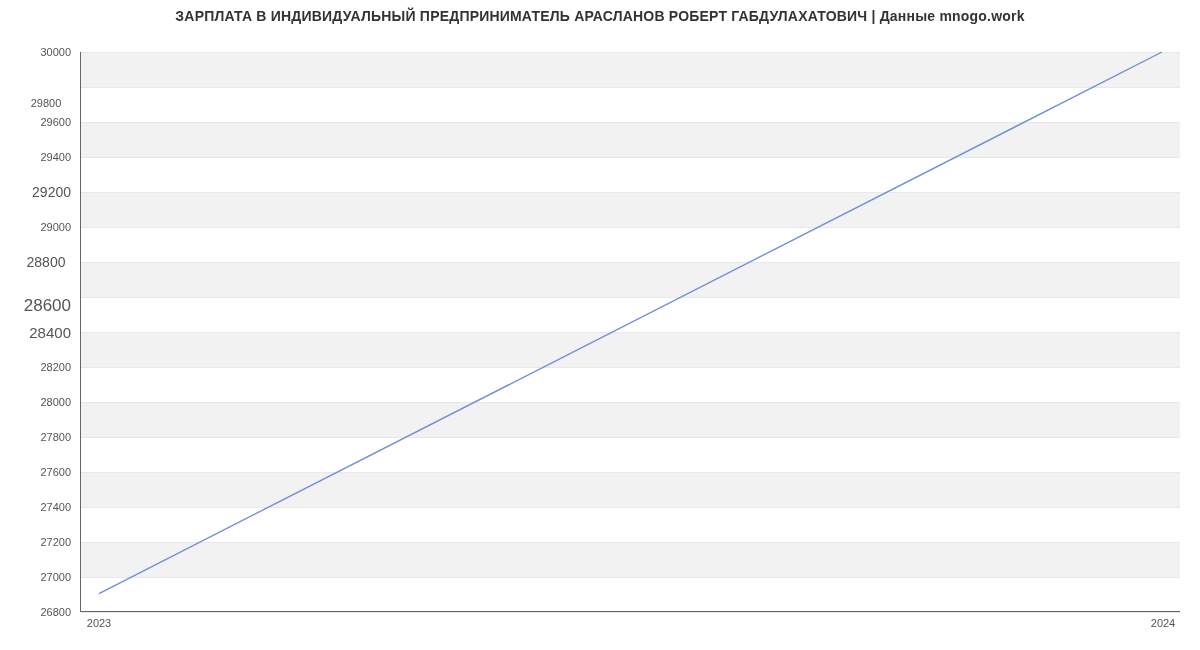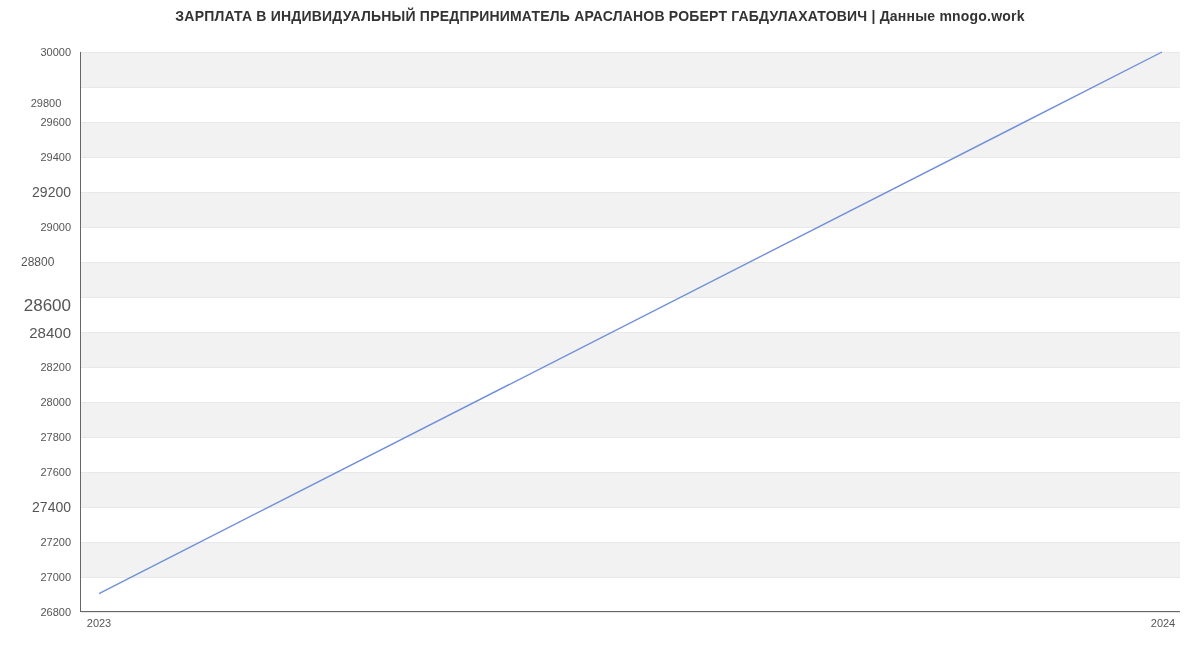--- a/index.html
+++ b/index.html
@@ -102,28 +102,28 @@
       <div class="grid-line" style="top: 105px;"></div>
       <div class="grid-line" style="top: 70px;"></div>
       <div class="grid-line" style="top: 35px;"></div>
       <div class="grid-line" style="top: 0px;"></div>
       <svg class="line-layer" id="line-layer" preserveAspectRatio="none" viewBox="0 0 1100 560">
         <path d="M18 542.5 L1082 0" fill="none" stroke="#6f8fd8" stroke-width="1.4"></path>
       </svg>
   <div class="y-tick" style="position: absolute; left: -60px; width: 50px; top: 560px; text-align: right; font-size: 11px; color: rgb(85, 85, 85); transform: translateY(-50%);">26800</div>
       <div class="y-tick" style="position: absolute; left: -60px; width: 50px; top: 525px; text-align: right; font-size: 11px; color: rgb(85, 85, 85); transform: translateY(-50%);">27000</div>
       <div class="y-tick" style="position: absolute; left: -60px; width: 50px; top: 490px; text-align: right; font-size: 11px; color: rgb(85, 85, 85); transform: translateY(-50%);">27200</div>
-      <div class="y-tick" style="position: absolute; left: -60px; width: 50px; top: 455px; text-align: right; font-size: 14px; color: rgb(85, 85, 85); transform: translateY(-50%);">27400</div>
+      <div class="y-tick" style="position: absolute; left: -60px; width: 50px; top: 455px; text-align: right; font-size: 11px; color: rgb(85, 85, 85); transform: translateY(-50%);">27400</div>
       <div class="y-tick" style="position: absolute; left: -60px; width: 50px; top: 420px; text-align: right; font-size: 11px; color: rgb(85, 85, 85); transform: translateY(-50%);">27600</div>
       <div class="y-tick" style="position: absolute; left: -60px; width: 50px; top: 385px; text-align: right; font-size: 11px; color: rgb(85, 85, 85); transform: translateY(-50%);">27800</div>
       <div class="y-tick" style="position: absolute; left: -60px; width: 50px; top: 350px; text-align: right; font-size: 11px; color: rgb(85, 85, 85); transform: translateY(-50%);">28000</div>
       <div class="y-tick" style="position: absolute; left: -60px; width: 50px; top: 315px; text-align: right; font-size: 11px; color: rgb(85, 85, 85); transform: translateY(-50%);">28200</div>
       <div class="y-tick" style="position: absolute; left: -60px; width: 50px; top: 280px; text-align: right; font-size: 15px; color: rgb(85, 85, 85); transform: translateY(-50%);">28400</div>
       <div class="y-tick" style="position: absolute; left: -60px; width: 50px; top: 245px; text-align: right; font-size: 17px; color: rgb(85, 85, 85); transform: translateY(-50%); margin-top: 9px;">28600</div>
-      <div class="y-tick" style="position: absolute; left: -60px; width: 50px; top: 210px; text-align: left; font-size: 12px; color: rgb(85, 85, 85); transform: translateY(-50%);">28800</div>
+      <div class="y-tick" style="position: absolute; left: -60px; width: 50px; top: 210px; text-align: center; font-size: 14px; color: rgb(85, 85, 85); transform: translateY(-50%);">28800</div>
       <div class="y-tick" style="position: absolute; left: -60px; width: 50px; top: 175px; text-align: right; font-size: 11px; color: rgb(85, 85, 85); transform: translateY(-50%);">29000</div>
       <div class="y-tick" style="position: absolute; left: -60px; width: 50px; top: 140px; font-size: 14px; color: rgb(85, 85, 85); transform: translateY(-50%);">29200</div>
       <div class="y-tick" style="position: absolute; left: -60px; width: 50px; top: 105px; text-align: right; font-size: 11px; color: rgb(85, 85, 85); transform: translateY(-50%);">29400</div>
       <div class="y-tick" style="position: absolute; left: -60px; width: 50px; top: 70px; text-align: right; font-size: 11px; color: rgb(85, 85, 85); transform: translateY(-50%);">29600</div>
       <div class="y-tick" style="position: absolute; left: -60px; width: 50px; top: 35px; text-align: center; font-size: 11px; color: rgb(85, 85, 85); transform: translateY(-50%); margin-top: 16px;">29800</div>
       <div class="y-tick" style="position: absolute; left: -60px; width: 50px; top: 0px; text-align: right; font-size: 11px; color: rgb(85, 85, 85); transform: translateY(-50%);">30000</div>
       <div class="x-tick" style="left: 18px;">2023</div>
       <div class="x-tick" style="left: 1082px;">2024</div>
     </div>
 </div>

